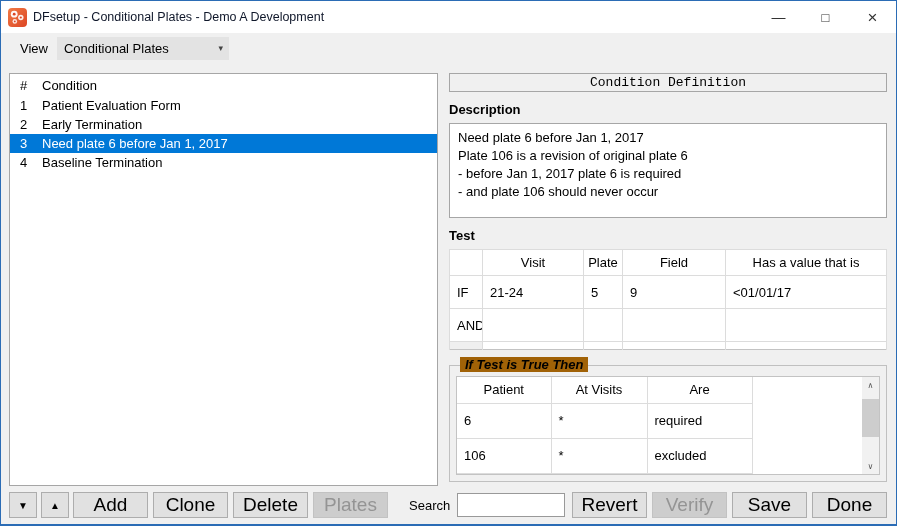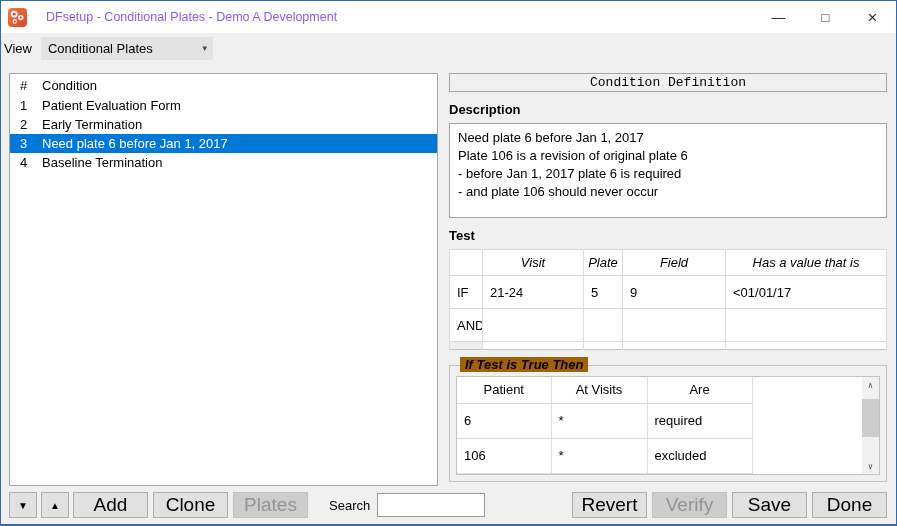--- a/index.html
+++ b/index.html
@@ -10,30 +10,30 @@
     width:897px; height:526px; margin:0 auto; background:#f0f0f0;
     border:1px solid #2b6cb5; border-bottom-width:2px;
     overflow:hidden; display:flex; flex-direction:column;
   }
 
   
   .titlebar{ height:32px; background:#ffffff; display:flex; align-items:center; flex:0 0 32px; }
   .app-icon{ width:19px; height:19px; margin:0 6px 0 7px; border-radius:4px;
     background:linear-gradient(135deg,#f07a45,#dd4524); position:relative; flex:0 0 19px; }
   .app-icon svg{ position:absolute; left:0; top:0; }
-  .title-text{ font-size:12.5px; color:#8b5cf6;margin-left:13px; }
+  .title-text{ font-size:12.5px; color:#0f172a; }
   .win-controls{ margin-left:auto; display:flex; height:100%; }
   .win-btn{ width:47px; height:100%; display:flex; align-items:center; justify-content:center;
     font-size:14px; color:#333; font-weight:300; cursor:default; background:#fff; border:none; }
   .win-btn span{ line-height:1; }
   .win-btn .maxi{ font-size:13px; }
   .win-btn .closi{ font-size:17px; }
 
   
-  .view-bar{ height:30px; background:#f0f0f0; display:flex; align-items:center; padding-left:3px; flex:0 0 30px; }
+  .view-bar{ height:30px; background:#f0f0f0; display:flex; align-items:center; padding-left:19px; flex:0 0 30px; }
   .view-label{ margin-right:9px; }
   .dropdown{ width:172px; height:23px; background:#e3e3e3; display:flex; align-items:center;
     padding:0 6px 0 7px; cursor:default; }
   .dd-arrow{ margin-left:auto; font-size:9px; color:#444; }
 
   
   .main{ flex:1 1 auto; display:flex; padding:10px 9px 0 8px; background:#f0f0f0; overflow:hidden; }
 
   
   .list-panel{ width:429px; flex:0 0 429px; background:#fff; border:1px solid #a6a6a6;
@@ -48,21 +48,21 @@
   .def-panel{ flex:1 1 auto; min-width:0; }
   .def-header{ height:19px; border:1px solid #a6a6a6; background:#f0f0f0;
     text-align:center; line-height:17px;font-family:Liberation Mono, monospace; }
   .section-label{ font-weight:bold; margin-top:10px; }
   .desc-box{ margin-top:6px; height:95px; background:#fff; border:1px solid #a6a6a6;
     padding:5px 8px; line-height:18px; overflow:hidden; }
 
   table{ border-collapse:collapse; table-layout:fixed; background:#fff; }
   .test-table{ width:100%; margin-top:6px; border:1px solid #c3c3c3; }
   .test-table th, .test-table td{ border:1px solid #dcdcdc; font-weight:normal; overflow:hidden; white-space:nowrap; }
-  .test-table th{ height:26px; text-align:center;font-style:italic; }
+  .test-table th{ height:26px; text-align:center; }
   .test-table td{ height:33px; text-align:left; padding-left:7px; }
   .test-table .op-cell{ padding-left:7px; }
   .test-table tr.partial td{ height:8px; border-bottom:none; }
   .test-table tr.partial td.gray{ background:#efefef; }
 
   
   .groupbox{ margin-top:15px; border:1px solid #c0c0c0; position:relative;
     padding:10px 6px 6px 6px; background:#f0f0f0; }
   .gb-label{ position:absolute; top:-9px; left:10px; background:#a16207; padding:0 5px;
     font-weight:bold;font-style:italic; }
@@ -254,20 +254,21 @@
         </div>
       </div>
     </div>
   </div>
 
   <div class="toolbar">
     <button class="btn icon-btn"><span>▼</span></button>
     <button class="btn icon-btn"><span>▲</span></button>
     <button class="btn wide gap-left">Add</button>
     <button class="btn wide">Clone</button>
+    <button class="btn wide">Delete</button>
     <button class="btn wide disabled">Plates</button>
     <span class="search-label">Search</span>
     <input class="search-input" value="" style="">
     <div class="right-group">
       <button class="btn wide">Revert</button>
       <button class="btn wide disabled">Verify</button>
       <button class="btn wide">Save</button>
       <button class="btn wide">Done</button>
     </div>
   </div>

